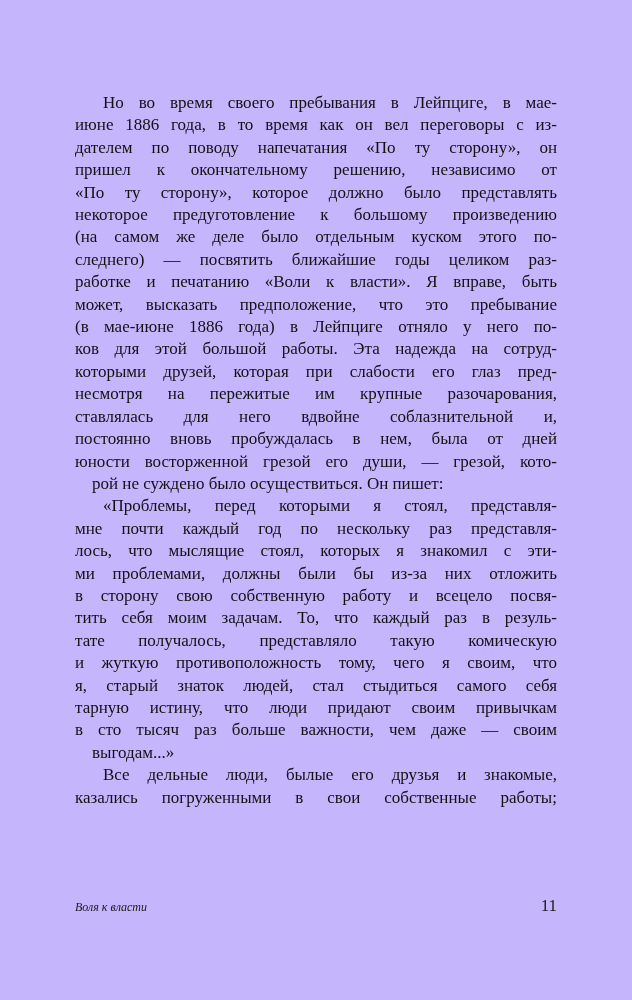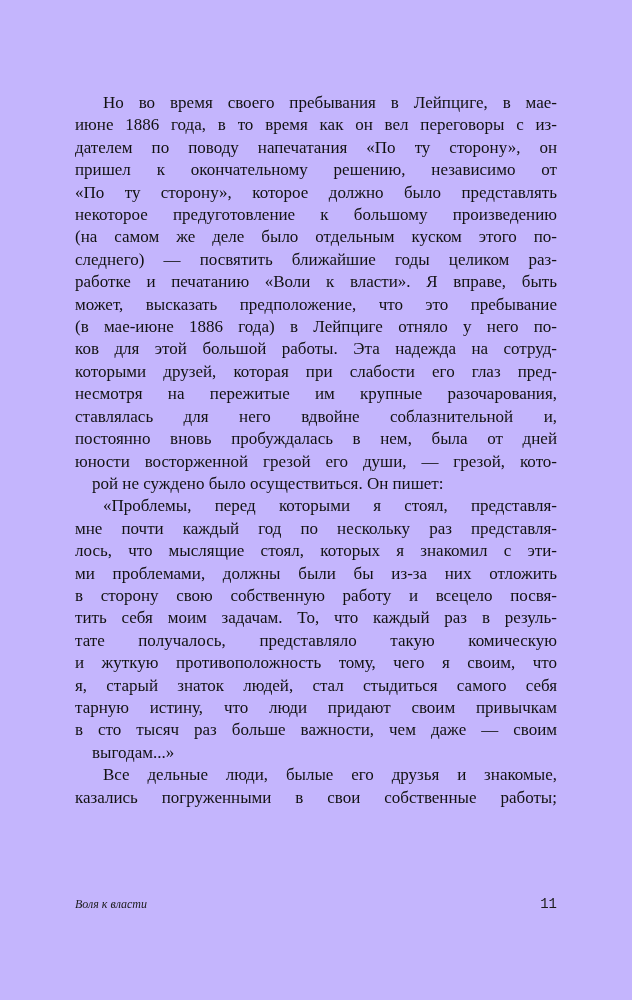--- a/index.html
+++ b/index.html
@@ -48,23 +48,22 @@
     display: flex;
     justify-content: space-between;
     align-items: baseline;
   }
   .book-title {
     font-style: italic;
     font-size: 12px;
     color: #1a1a1a;
   }
   .page-number {
-    font-size: 14px;
+    font-size: 17px;
     color: #1a1a1a;
-    font-family: Liberation Mono, monospace;
   }
 </style>
 </head>
 <body>
 
 <div class="page">
   <div class="text-block" id="paragraphs">
       <div class="paragraph">
         <div class="line indent">Но во время своего пребывания в Лейпциге, в мае-</div>
         <div class="line">июне 1886 года, в то время как он вел переговоры с из-</div>

